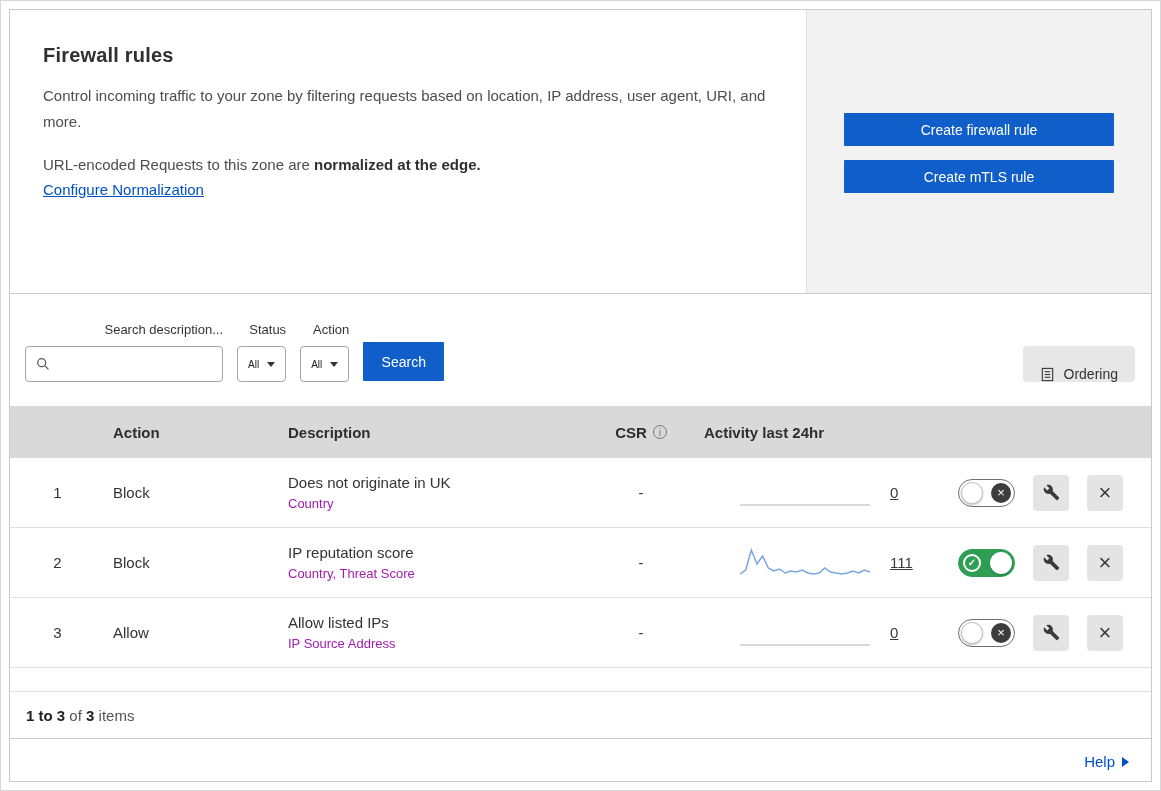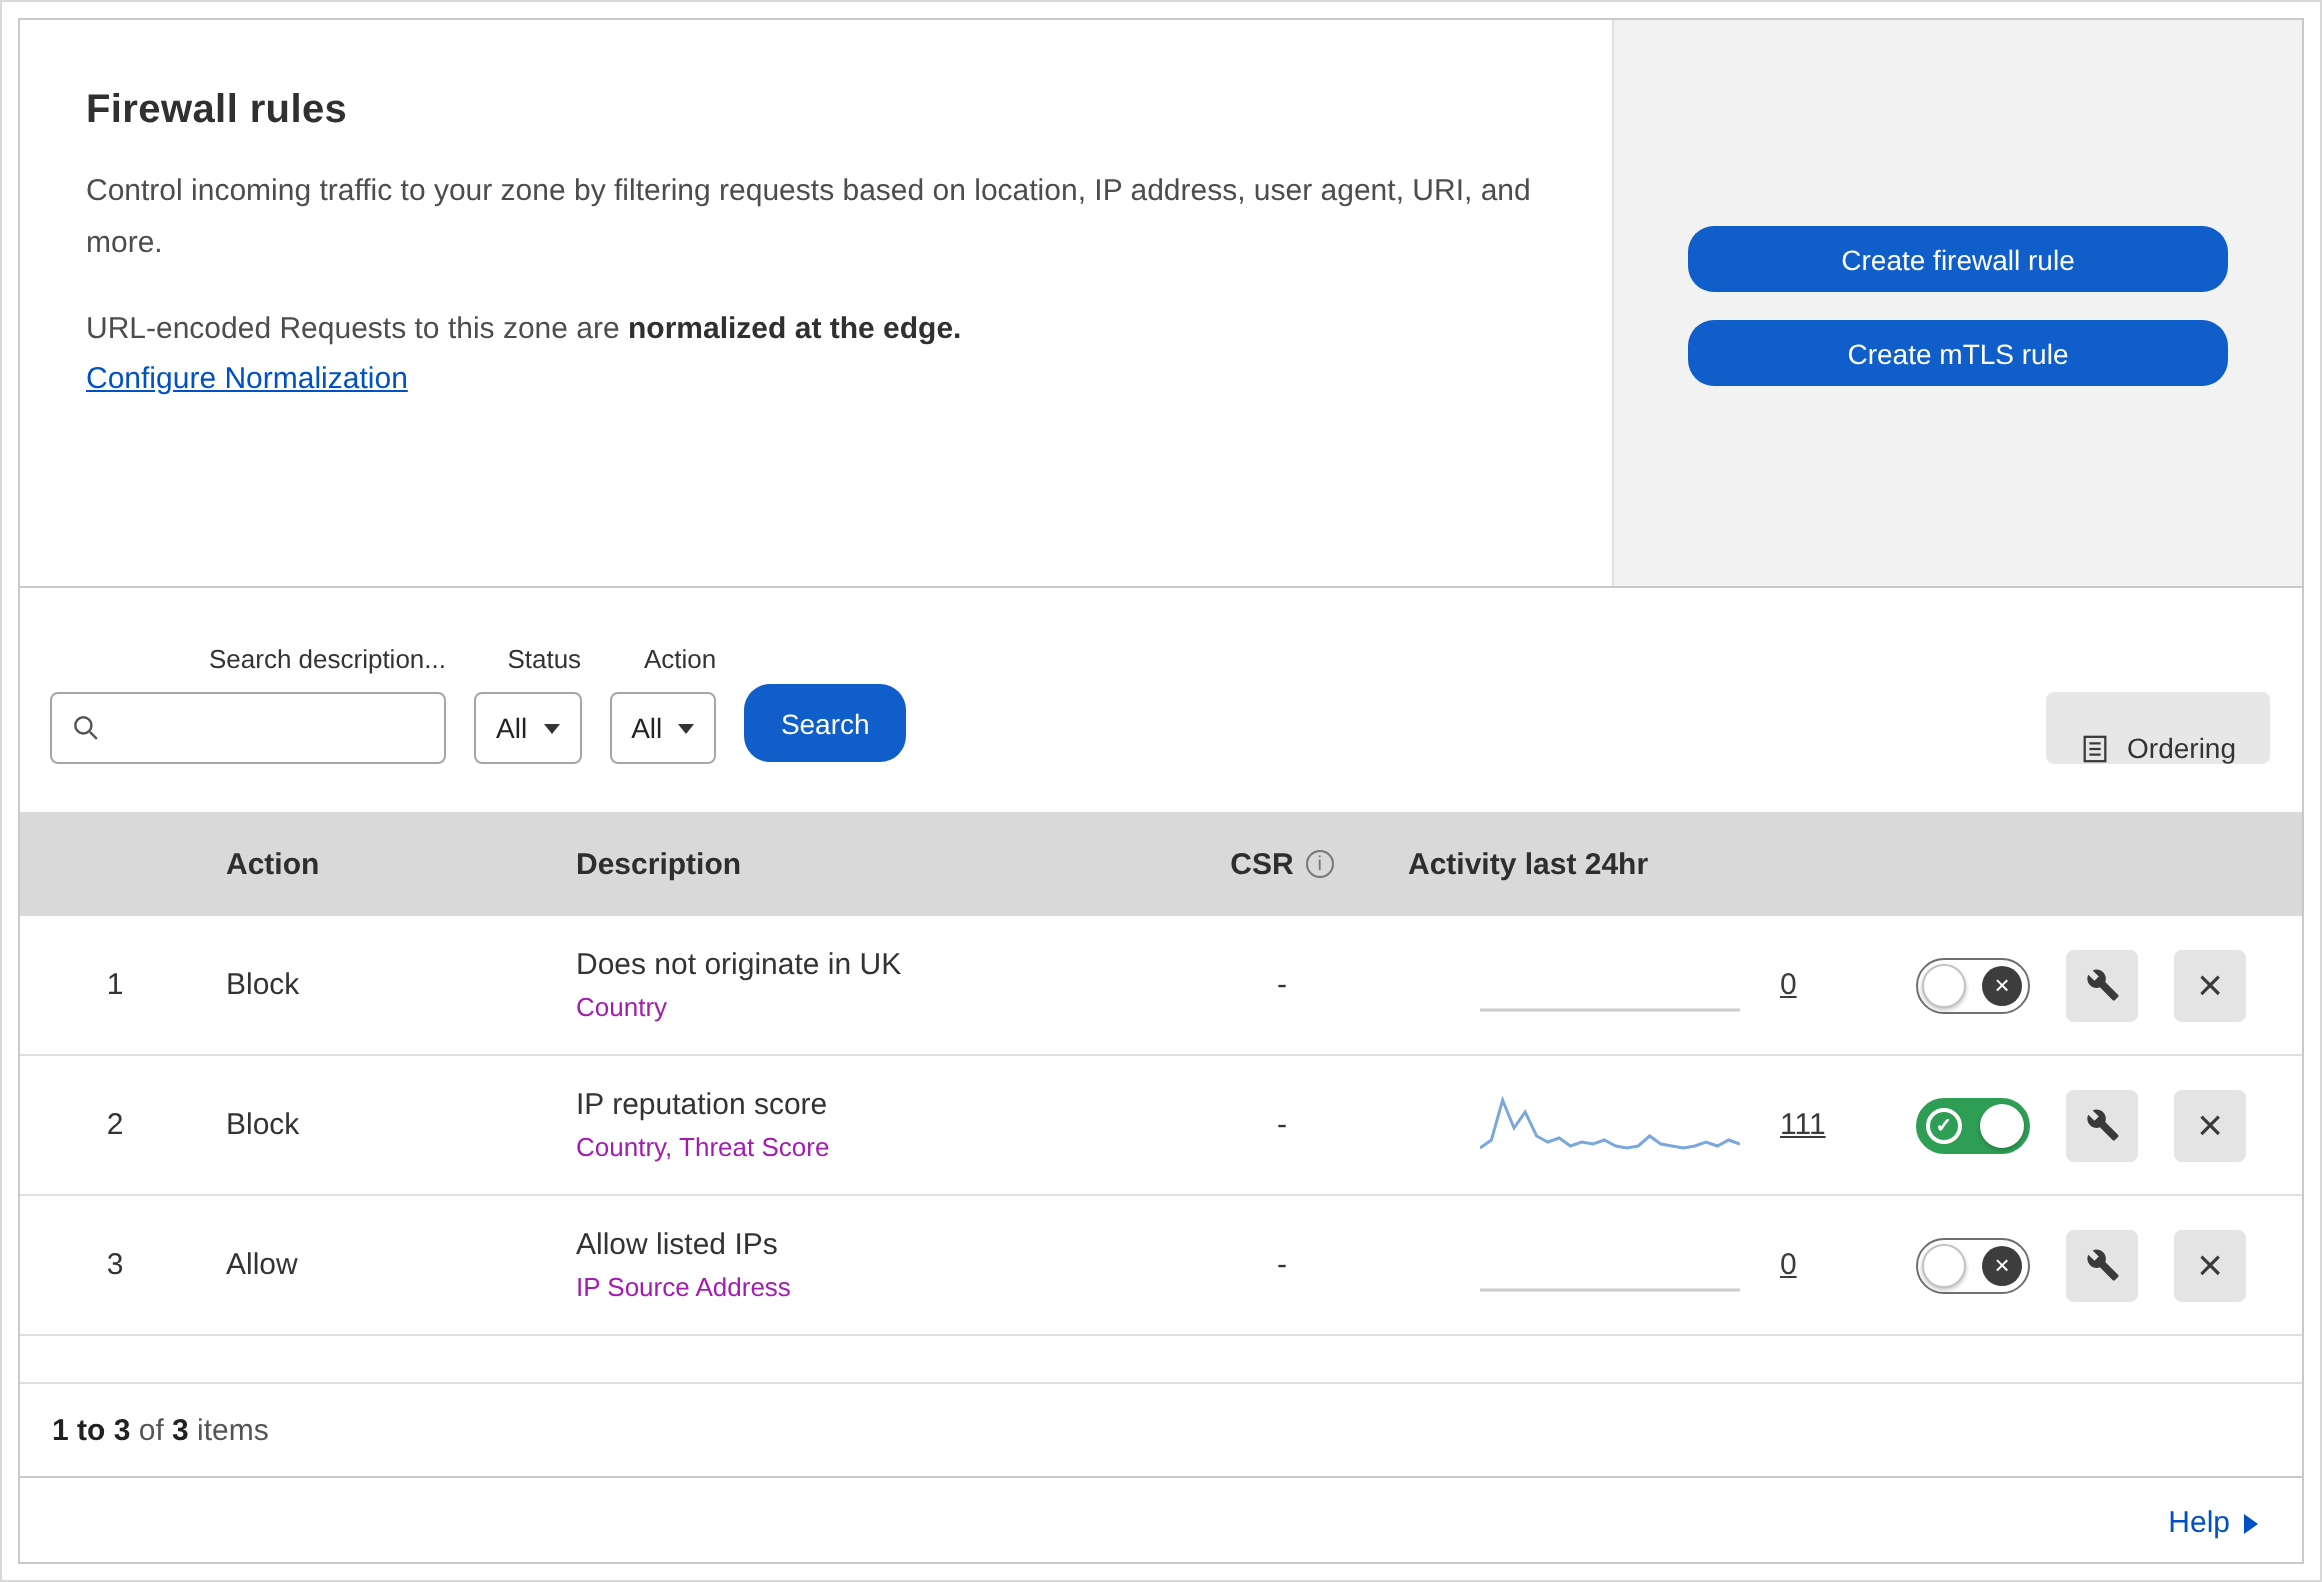--- a/index.html
+++ b/index.html
@@ -33,40 +33,40 @@
   .normalization { font-size: 15px; color: #4d4d4d; margin-bottom: 8px; }
   .normalization strong { color: #303030; }
   .link { color: #0051c3; font-size: 15px; text-decoration: underline; cursor: pointer; }
   .top-right {
     width: 345px; background: #f2f2f2; border-left: 1px solid #e0e0e0;
     display: flex; flex-direction: column; align-items: center;
     padding-top: 103px; gap: 14px; flex-shrink: 0;
   }
   .btn-primary {
     background: #105ec9; color: #fff; border: none;
-    font-size: 14px; border-radius: 13px; cursor: pointer;
+    font-size: 14px; border-radius: 1px; cursor: pointer;
     font-family: inherit;
   }
   .btn-wide { width: 270px; height: 33px; }
 
   
   .filters {
     display: flex; align-items: flex-end; gap: 14px;
     padding: 16px 16px 24px 15px; height: 112px; background: #fff; flex-shrink: 0;
   }
   .field label { font-size: 13px; color: #333; display: block; margin-bottom: 9px; text-align: right; }
   .search-box {
     width: 198px; height: 36px; border: 1px solid #a6a6a6; border-radius: 4px;
     display: flex; align-items: center; padding: 0 10px; gap: 7px; background: #fff;
   }
   .search-box input { border: none; outline: none; flex: 1; font-size: 14px; font-family: inherit; min-width: 0; background: transparent; }
   .select {
     height: 36px; border: 1px solid #a6a6a6; border-radius: 4px; background: #fff;
     display: flex; align-items: center; padding: 0 10px; gap: 8px;
-    font-size: 14px; color: #222; cursor: pointer;
+    font-size: 10px; color: #222; cursor: pointer;
   }
   .caret { width: 0; height: 0; border-left: 4px solid transparent; border-right: 4px solid transparent; border-top: 5px solid #333; }
   .search-btn { width: 81px; height: 39px; margin-bottom: 1px; }
   .spacer { flex: 1; }
   .btn-secondary {
     height: 36px; background: #e7e7e7; border: none; border-radius: 4px;
     padding: 0 17px; font-size: 14px; color: #333;
     display: flex; align-items: flex-end; gap: 9px; cursor: pointer; font-family: inherit;
   }
 

